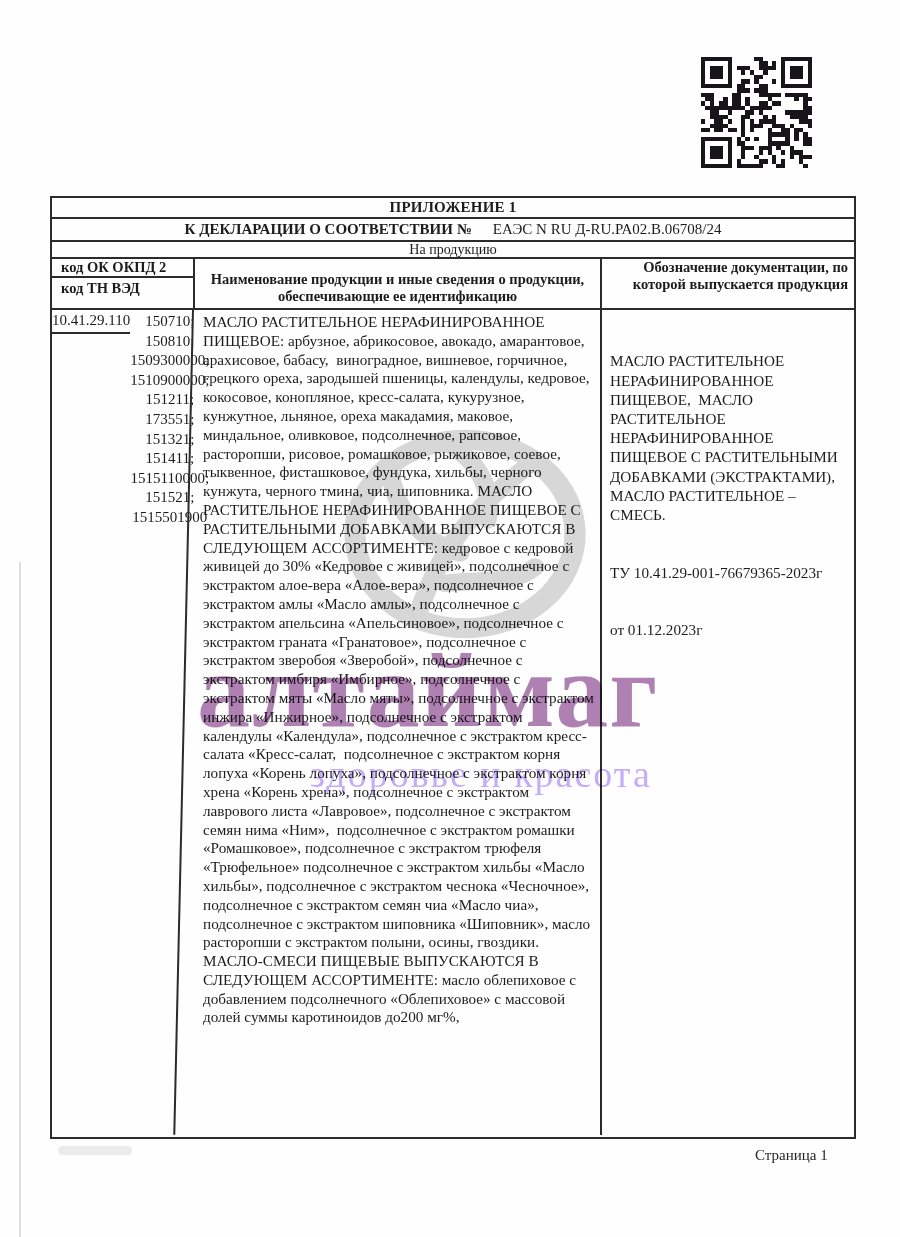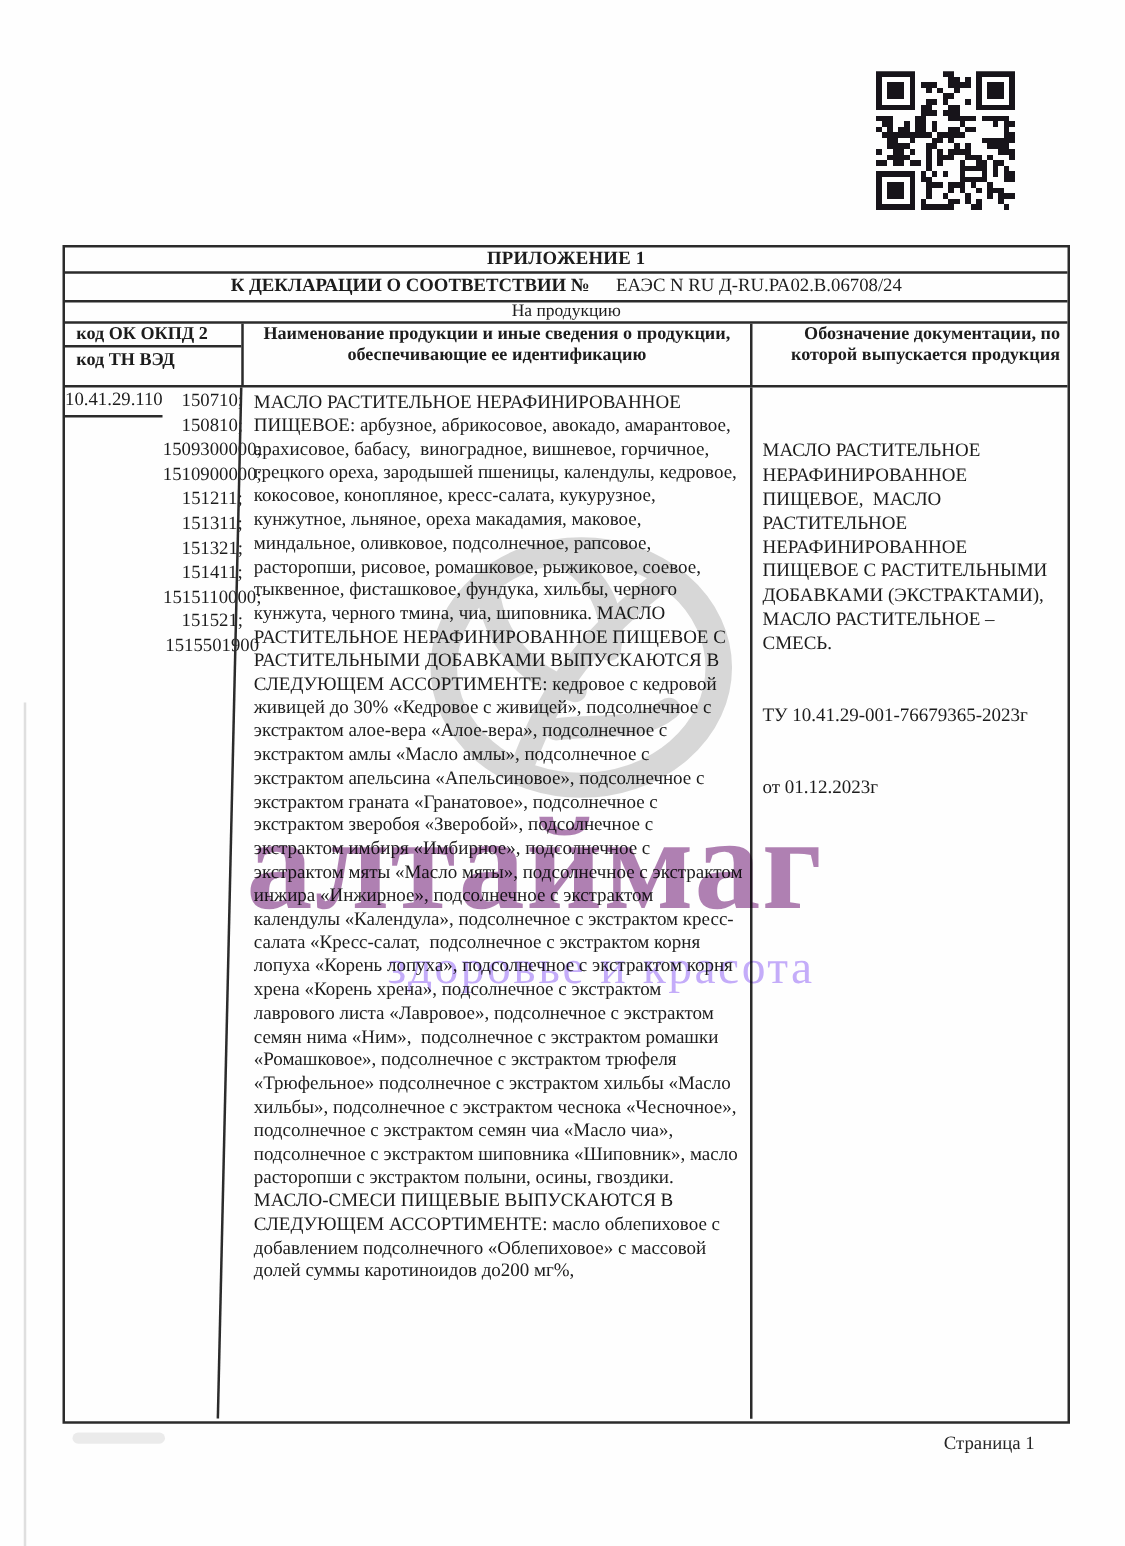--- a/index.html
+++ b/index.html
@@ -29,21 +29,21 @@
   .row-na{
     height:17px;border-bottom:2px solid #2b2b2b;font-size:14px;
     text-align:center;line-height:15px;
   }
   .row-header{height:51px;border-bottom:2px solid #2b2b2b;display:flex;}
   .hcol1{width:143px;border-right:2px solid #2b2b2b;display:flex;flex-direction:column;}
   .hcol1a{height:19px;border-bottom:2px solid #2b2b2b;font-weight:bold;font-size:14.5px;
           padding-left:9px;line-height:17px;}
   .hcol1b{flex:1;font-weight:bold;font-size:14.5px;padding-left:9px;padding-top:2px;}
   .hcol2{width:407px;border-right:2px solid #2b2b2b;font-weight:bold;font-size:14.5px;
-         text-align:center;line-height:16.8px;padding:0 14px;}
+         text-align:center;line-height:16.8px;padding:12px 14px;}
   .hcol3{flex:1;font-weight:bold;font-size:14.5px;text-align:right;line-height:16.8px;padding:0 6px;}
   .body-row{height:825px;display:flex;position:relative;}
   .bcol1{width:143px;display:flex;}
   .okpd{height:24px;border-bottom:2px solid #2b2b2b;text-align:center;font-size:15px;line-height:21px;}
   .tnved{text-align:center;font-size:15px;line-height:19.6px;padding-top:2px;}
   .col1-divider{
     position:absolute;left:140px;top:0;width:2px;height:825px;background:#2b2b2b;
     transform-origin:top center;transform:rotate(1.3deg);
   }
   .bcol2{width:407px;border-right:2px solid #2b2b2b;padding:3px 6px 0 8px;
@@ -314,21 +314,21 @@
       <div class="hcol3">Обозначение документации, по которой выпускается продукция</div>
     </div>
 
     <div class="body-row">
       <div class="bcol1">
         <div class="okpd">10.41.29.110</div>
         <div class="tnved">
           <div>150710; 150810;</div>
           <div>1509300000;</div>
           <div>1510900000;</div>
-          <div>151211; 151311;</div>
+          <div>151211; 173551;</div>
           <div>151321; 151411;</div>
           <div>1515110000;</div>
           <div>151521;</div>
           <div>1515501900</div>
         </div>
       </div>
       <div class="col1-divider"></div>
       <div class="bcol2">МАСЛО РАСТИТЕЛЬНОЕ НЕРАФИНИРОВАННОЕ ПИЩЕВОЕ: арбузное, абрикосовое, авокадо, амарантовое, арахисовое, бабасу,  виноградное, вишневое, горчичное, грецкого ореха, зародышей пшеницы, календулы, кедровое, кокосовое, конопляное, кресс-салата, кукурузное, кунжутное, льняное, ореха макадамия, маковое, миндальное, оливковое, подсолнечное, рапсовое, расторопши, рисовое, ромашковое, рыжиковое, соевое, тыквенное, фисташковое, фундука, хильбы, черного кунжута, черного тмина, чиа, шиповника. МАСЛО РАСТИТЕЛЬНОЕ НЕРАФИНИРОВАННОЕ ПИЩЕВОЕ С РАСТИТЕЛЬНЫМИ ДОБАВКАМИ ВЫПУСКАЮТСЯ В СЛЕДУЮЩЕМ АССОРТИМЕНТЕ: кедровое с кедровой живицей до 30% «Кедровое с живицей», подсолнечное с экстрактом алое-вера «Алое-вера», подсолнечное с экстрактом амлы «Масло амлы», подсолнечное с экстрактом апельсина «Апельсиновое», подсолнечное с экстрактом граната «Гранатовое», подсолнечное с экстрактом зверобоя «Зверобой», подсолнечное с экстрактом имбиря «Имбирное», подсолнечное с экстрактом мяты «Масло мяты», подсолнечное с экстрактом инжира «Инжирное», подсолнечное с экстрактом календулы «Календула», подсолнечное с экстрактом кресс-салата «Кресс-салат,  подсолнечное с экстрактом корня лопуха «Корень лопуха», подсолнечное с экстрактом корня хрена «Корень хрена», подсолнечное с экстрактом лаврового листа «Лавровое», подсолнечное с экстрактом семян нима «Ним»,  подсолнечное с экстрактом ромашки «Ромашковое», подсолнечное с экстрактом трюфеля  «Трюфельное» подсолнечное с экстрактом хильбы «Масло хильбы», подсолнечное с экстрактом чеснока «Чесночное», подсолнечное с экстрактом семян чиа «Масло чиа», подсолнечное с экстрактом шиповника «Шиповник», масло расторопши с экстрактом полыни, осины, гвоздики. МАСЛО-СМЕСИ ПИЩЕВЫЕ ВЫПУСКАЮТСЯ В СЛЕДУЮЩЕМ АССОРТИМЕНТЕ: масло облепиховое с добавлением подсолнечного «Облепиховое» с массовой долей суммы каротиноидов до200 мг%,</div>
       <div class="bcol3">
         <div>МАСЛО РАСТИТЕЛЬНОЕ НЕРАФИНИРОВАННОЕ ПИЩЕВОЕ,  МАСЛО РАСТИТЕЛЬНОЕ НЕРАФИНИРОВАННОЕ ПИЩЕВОЕ С РАСТИТЕЛЬНЫМИ ДОБАВКАМИ (ЭКСТРАКТАМИ), МАСЛО РАСТИТЕЛЬНОЕ – СМЕСЬ.</div>

